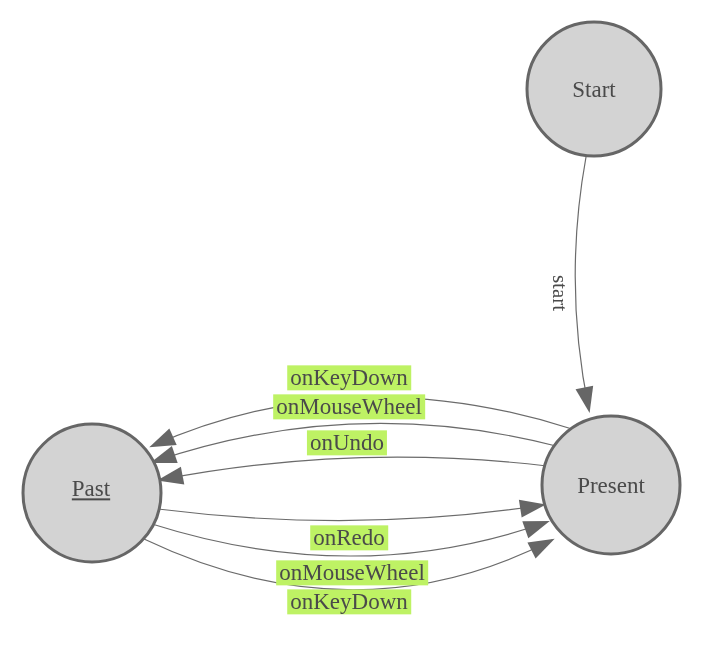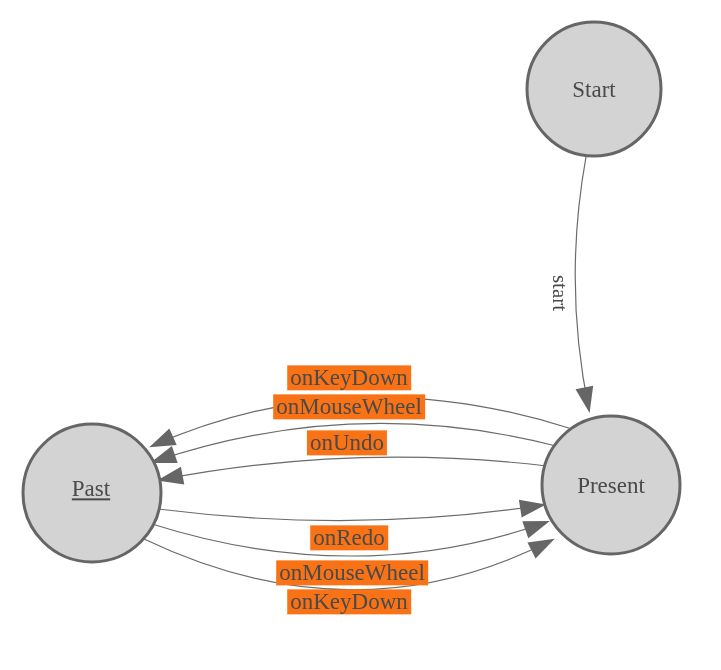--- a/index.html
+++ b/index.html
@@ -14,21 +14,21 @@
   .stage svg { position: absolute; left: 0; top: 0; }
   .lbl {
     position: absolute;
     transform: translate(-50%, -50%);
     font-size: 23px;
     line-height: 1.1;
     color: #4a4a4a;
     white-space: nowrap;
   }
   .edge-lbl {
-    background: #f97316;
+    background: #bef264;
     padding: 0 3px;
   }
   .rot90 {
     transform: translate(-50%, -50%) rotate(90deg);
   }
   .node-circle { stroke: #666666; stroke-width: 3; }
   .edge-path { fill: none; stroke-width: 1.2; }
 </style>
 </head>
 <body>

